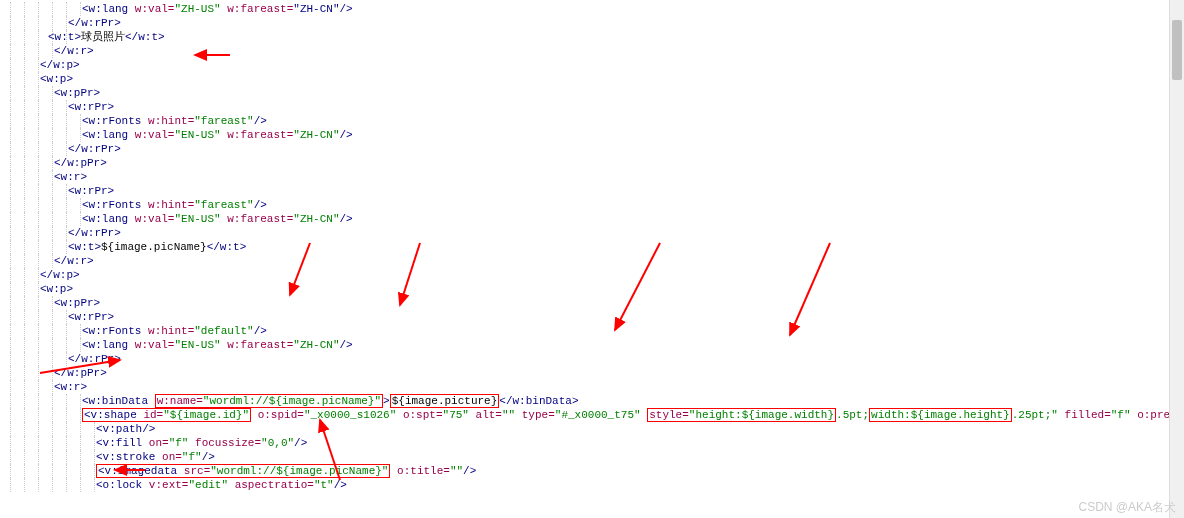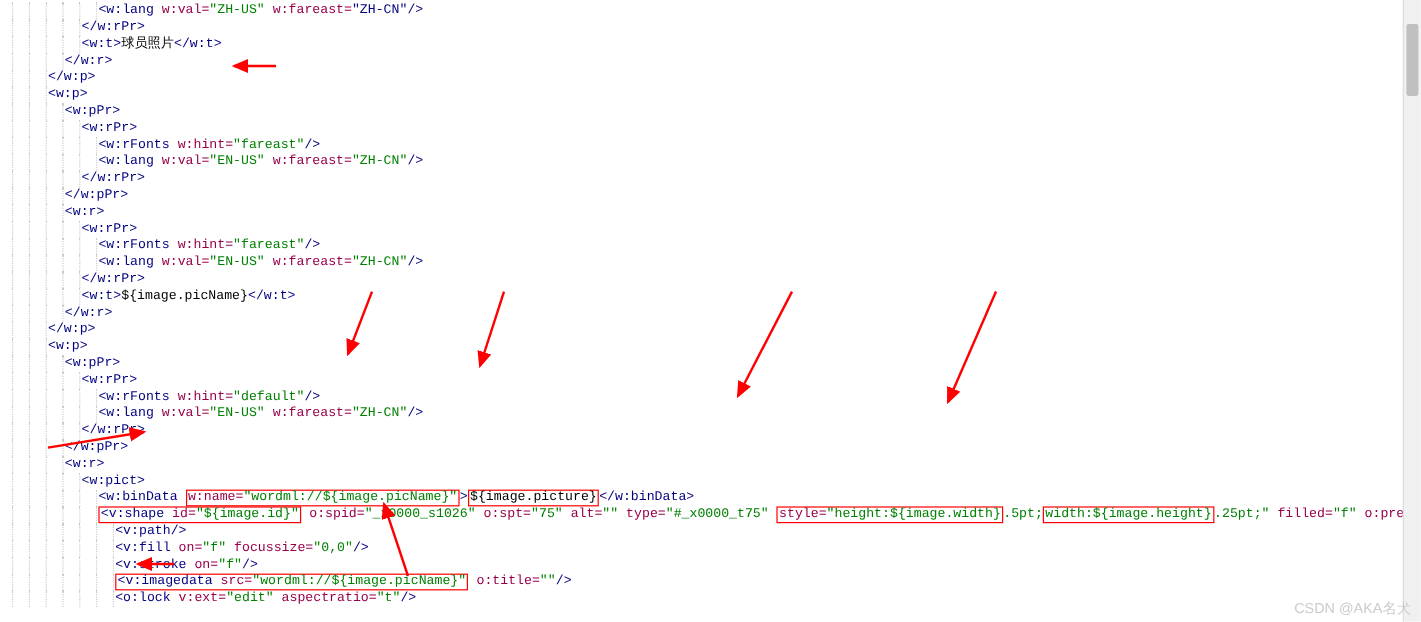--- a/index.html
+++ b/index.html
@@ -15,21 +15,21 @@
 .wm{position:absolute;right:8px;bottom:4px;color:#ccc;font-size:12px;font-family:Arial,sans-serif}
 .scrollbar{position:absolute;right:0;top:0;width:14px;height:100%;background:#f0f0f0;border-left:1px solid #ddd}
 .scrollbar-thumb{position:absolute;right:2px;top:20px;width:10px;height:60px;background:#c0c0c0;border-radius:2px}
 </style>
 </head>
 <body>
 
 <div class="code" id="code-root">
 <div class="ln" style="padding-left: 82px;"><span class="gut" style="left: 10px;"></span><span class="gut" style="left: 24px;"></span><span class="gut" style="left: 38px;"></span><span class="gut" style="left: 52px;"></span><span class="gut" style="left: 66px;"></span><span class="gut" style="left: 80px;"></span><span><span class="tag">&lt;w:lang</span> <span class="attr">w:val=</span><span class="str">"ZH-US"</span> <span class="attr">w:fareast=</span><span class="tag">"ZH-CN"/&gt;</span></span></div>
     <div class="ln" style="padding-left: 68px;"><span class="gut" style="left: 10px;"></span><span class="gut" style="left: 24px;"></span><span class="gut" style="left: 38px;"></span><span class="gut" style="left: 52px;"></span><span class="gut" style="left: 66px;"></span><span><span class="tag">&lt;/w:rPr&gt;</span></span></div>
-    <div class="ln" style="padding-left: 68px;"><span class="gut" style="left: 10px;"></span><span class="gut" style="left: 24px;"></span><span class="gut" style="left: 38px;"></span><span class="gut" style="left: 52px;"></span><span class="gut" style="left: 66px;"></span><span><span class="tag">&lt;w:t&gt;</span><span class="txt">球员照片</span><span class="tag">&lt;/w:t&gt;</span></span></div>
+    <div class="ln" style="padding-left: 48px;"><span class="gut" style="left: 10px;"></span><span class="gut" style="left: 24px;"></span><span class="gut" style="left: 38px;"></span><span class="gut" style="left: 52px;"></span><span class="gut" style="left: 66px;"></span><span><span class="tag">&lt;w:t&gt;</span><span class="txt">球员照片</span><span class="tag">&lt;/w:t&gt;</span></span></div>
     <div class="ln" style="padding-left: 54px;"><span class="gut" style="left: 10px;"></span><span class="gut" style="left: 24px;"></span><span class="gut" style="left: 38px;"></span><span class="gut" style="left: 52px;"></span><span><span class="tag">&lt;/w:r&gt;</span></span></div>
     <div class="ln" style="padding-left: 40px;"><span class="gut" style="left: 10px;"></span><span class="gut" style="left: 24px;"></span><span class="gut" style="left: 38px;"></span><span><span class="tag">&lt;/w:p&gt;</span></span></div>
     <div class="ln" style="padding-left: 40px;"><span class="gut" style="left: 10px;"></span><span class="gut" style="left: 24px;"></span><span class="gut" style="left: 38px;"></span><span><span class="tag">&lt;w:p&gt;</span></span></div>
     <div class="ln" style="padding-left: 54px;"><span class="gut" style="left: 10px;"></span><span class="gut" style="left: 24px;"></span><span class="gut" style="left: 38px;"></span><span class="gut" style="left: 52px;"></span><span><span class="tag">&lt;w:pPr&gt;</span></span></div>
     <div class="ln" style="padding-left: 68px;"><span class="gut" style="left: 10px;"></span><span class="gut" style="left: 24px;"></span><span class="gut" style="left: 38px;"></span><span class="gut" style="left: 52px;"></span><span class="gut" style="left: 66px;"></span><span><span class="tag">&lt;w:rPr&gt;</span></span></div>
     <div class="ln" style="padding-left: 82px;"><span class="gut" style="left: 10px;"></span><span class="gut" style="left: 24px;"></span><span class="gut" style="left: 38px;"></span><span class="gut" style="left: 52px;"></span><span class="gut" style="left: 66px;"></span><span class="gut" style="left: 80px;"></span><span><span class="tag">&lt;w:rFonts</span> <span class="attr">w:hint=</span><span class="str">"fareast"</span><span class="tag">/&gt;</span></span></div>
     <div class="ln" style="padding-left: 82px;"><span class="gut" style="left: 10px;"></span><span class="gut" style="left: 24px;"></span><span class="gut" style="left: 38px;"></span><span class="gut" style="left: 52px;"></span><span class="gut" style="left: 66px;"></span><span class="gut" style="left: 80px;"></span><span><span class="tag">&lt;w:lang</span> <span class="attr">w:val=</span><span class="str">"EN-US"</span> <span class="attr">w:fareast=</span><span class="str">"ZH-CN"</span><span class="tag">/&gt;</span></span></div>
     <div class="ln" style="padding-left: 68px;"><span class="gut" style="left: 10px;"></span><span class="gut" style="left: 24px;"></span><span class="gut" style="left: 38px;"></span><span class="gut" style="left: 52px;"></span><span class="gut" style="left: 66px;"></span><span><span class="tag">&lt;/w:rPr&gt;</span></span></div>
     <div class="ln" style="padding-left: 54px;"><span class="gut" style="left: 10px;"></span><span class="gut" style="left: 24px;"></span><span class="gut" style="left: 38px;"></span><span class="gut" style="left: 52px;"></span><span><span class="tag">&lt;/w:pPr&gt;</span></span></div>
     <div class="ln" style="padding-left: 54px;"><span class="gut" style="left: 10px;"></span><span class="gut" style="left: 24px;"></span><span class="gut" style="left: 38px;"></span><span class="gut" style="left: 52px;"></span><span><span class="tag">&lt;w:r&gt;</span></span></div>
@@ -41,21 +41,20 @@
     <div class="ln" style="padding-left: 54px;"><span class="gut" style="left: 10px;"></span><span class="gut" style="left: 24px;"></span><span class="gut" style="left: 38px;"></span><span class="gut" style="left: 52px;"></span><span><span class="tag">&lt;/w:r&gt;</span></span></div>
     <div class="ln" style="padding-left: 40px;"><span class="gut" style="left: 10px;"></span><span class="gut" style="left: 24px;"></span><span class="gut" style="left: 38px;"></span><span><span class="tag">&lt;/w:p&gt;</span></span></div>
     <div class="ln" style="padding-left: 40px;"><span class="gut" style="left: 10px;"></span><span class="gut" style="left: 24px;"></span><span class="gut" style="left: 38px;"></span><span><span class="tag">&lt;w:p&gt;</span></span></div>
     <div class="ln" style="padding-left: 54px;"><span class="gut" style="left: 10px;"></span><span class="gut" style="left: 24px;"></span><span class="gut" style="left: 38px;"></span><span class="gut" style="left: 52px;"></span><span><span class="tag">&lt;w:pPr&gt;</span></span></div>
     <div class="ln" style="padding-left: 68px;"><span class="gut" style="left: 10px;"></span><span class="gut" style="left: 24px;"></span><span class="gut" style="left: 38px;"></span><span class="gut" style="left: 52px;"></span><span class="gut" style="left: 66px;"></span><span><span class="tag">&lt;w:rPr&gt;</span></span></div>
     <div class="ln" style="padding-left: 82px;"><span class="gut" style="left: 10px;"></span><span class="gut" style="left: 24px;"></span><span class="gut" style="left: 38px;"></span><span class="gut" style="left: 52px;"></span><span class="gut" style="left: 66px;"></span><span class="gut" style="left: 80px;"></span><span><span class="tag">&lt;w:rFonts</span> <span class="attr">w:hint=</span><span class="str">"default"</span><span class="tag">/&gt;</span></span></div>
     <div class="ln" style="padding-left: 82px;"><span class="gut" style="left: 10px;"></span><span class="gut" style="left: 24px;"></span><span class="gut" style="left: 38px;"></span><span class="gut" style="left: 52px;"></span><span class="gut" style="left: 66px;"></span><span class="gut" style="left: 80px;"></span><span><span class="tag">&lt;w:lang</span> <span class="attr">w:val=</span><span class="str">"EN-US"</span> <span class="attr">w:fareast=</span><span class="str">"ZH-CN"</span><span class="tag">/&gt;</span></span></div>
     <div class="ln" style="padding-left: 68px;"><span class="gut" style="left: 10px;"></span><span class="gut" style="left: 24px;"></span><span class="gut" style="left: 38px;"></span><span class="gut" style="left: 52px;"></span><span class="gut" style="left: 66px;"></span><span><span class="tag">&lt;/w:rPr&gt;</span></span></div>
     <div class="ln" style="padding-left: 54px;"><span class="gut" style="left: 10px;"></span><span class="gut" style="left: 24px;"></span><span class="gut" style="left: 38px;"></span><span class="gut" style="left: 52px;"></span><span><span class="tag">&lt;/w:pPr&gt;</span></span></div>
     <div class="ln" style="padding-left: 54px;"><span class="gut" style="left: 10px;"></span><span class="gut" style="left: 24px;"></span><span class="gut" style="left: 38px;"></span><span class="gut" style="left: 52px;"></span><span><span class="tag">&lt;w:r&gt;</span></span></div>
-    <div class="ln" style="padding-left: 68px;"><span class="gut" style="left: 10px;"></span><span class="gut" style="left: 24px;"></span><span class="gut" style="left: 38px;"></span><span class="gut" style="left: 52px;"></span><span class="gut" style="left: 66px;"></span><span><span class="tag">&lt;w:pict&gt;</span></span></div>
     <div class="ln" id="line-bindata" style="padding-left: 82px;"><span class="gut" style="left: 10px;"></span><span class="gut" style="left: 24px;"></span><span class="gut" style="left: 38px;"></span><span class="gut" style="left: 52px;"></span><span class="gut" style="left: 66px;"></span><span class="gut" style="left: 80px;"></span><span><span class="tag">&lt;w:binData</span> <span class="box"><span class="attr">w:name=</span><span class="str">"wordml://${image.picName}"</span></span><span class="tag">&gt;</span><span class="box"><span class="txt">${image.picture}</span></span><span class="tag">&lt;/w:binData&gt;</span></span></div>
     <div class="ln" id="line-vshape" style="padding-left: 82px;"><span class="gut" style="left: 10px;"></span><span class="gut" style="left: 24px;"></span><span class="gut" style="left: 38px;"></span><span class="gut" style="left: 52px;"></span><span class="gut" style="left: 66px;"></span><span class="gut" style="left: 80px;"></span><span><span class="box"><span class="tag">&lt;v:shape</span> <span class="attr">id=</span><span class="str">"${image.id}"</span></span> <span class="attr">o:spid=</span><span class="str">"_x0000_s1026"</span> <span class="attr">o:spt=</span><span class="str">"75"</span> <span class="attr">alt=</span><span class="str">""</span> <span class="attr">type=</span><span class="str">"#_x0000_t75"</span> <span class="box"><span class="attr">style=</span><span class="str">"height:${image.width}</span></span><span class="str">.5pt;</span><span class="box"><span class="str">width:${image.height}</span></span><span class="str">.25pt;"</span> <span class="attr">filled=</span><span class="str">"f"</span> <span class="attr">o:preferrelative=</span>  </span></div>
     <div class="ln" style="padding-left: 96px;"><span class="gut" style="left: 10px;"></span><span class="gut" style="left: 24px;"></span><span class="gut" style="left: 38px;"></span><span class="gut" style="left: 52px;"></span><span class="gut" style="left: 66px;"></span><span class="gut" style="left: 80px;"></span><span class="gut" style="left: 94px;"></span><span><span class="tag">&lt;v:path/&gt;</span></span></div>
     <div class="ln" style="padding-left: 96px;"><span class="gut" style="left: 10px;"></span><span class="gut" style="left: 24px;"></span><span class="gut" style="left: 38px;"></span><span class="gut" style="left: 52px;"></span><span class="gut" style="left: 66px;"></span><span class="gut" style="left: 80px;"></span><span class="gut" style="left: 94px;"></span><span><span class="tag">&lt;v:fill</span> <span class="attr">on=</span><span class="str">"f"</span> <span class="attr">focussize=</span><span class="str">"0,0"</span><span class="tag">/&gt;</span></span></div>
     <div class="ln" style="padding-left: 96px;"><span class="gut" style="left: 10px;"></span><span class="gut" style="left: 24px;"></span><span class="gut" style="left: 38px;"></span><span class="gut" style="left: 52px;"></span><span class="gut" style="left: 66px;"></span><span class="gut" style="left: 80px;"></span><span class="gut" style="left: 94px;"></span><span><span class="tag">&lt;v:stroke</span> <span class="attr">on=</span><span class="str">"f"</span><span class="tag">/&gt;</span></span></div>
     <div class="ln" id="line-imagedata" style="padding-left: 96px;"><span class="gut" style="left: 10px;"></span><span class="gut" style="left: 24px;"></span><span class="gut" style="left: 38px;"></span><span class="gut" style="left: 52px;"></span><span class="gut" style="left: 66px;"></span><span class="gut" style="left: 80px;"></span><span class="gut" style="left: 94px;"></span><span><span class="box"><span class="tag">&lt;v:imagedata</span> <span class="attr">src=</span><span class="str">"wordml://${image.picName}"</span></span> <span class="attr">o:title=</span><span class="str">""</span><span class="tag">/&gt;</span></span></div>
     <div class="ln" style="padding-left: 96px;"><span class="gut" style="left: 10px;"></span><span class="gut" style="left: 24px;"></span><span class="gut" style="left: 38px;"></span><span class="gut" style="left: 52px;"></span><span class="gut" style="left: 66px;"></span><span class="gut" style="left: 80px;"></span><span class="gut" style="left: 94px;"></span><span><span class="tag">&lt;o:lock</span> <span class="attr">v:ext=</span><span class="str">"edit"</span> <span class="attr">aspectratio=</span><span class="str">"t"</span><span class="tag">/&gt;</span></span></div>
   </div>
 
 <svg class="arrow" style="left:0;top:0;width:1184px;height:518px">

